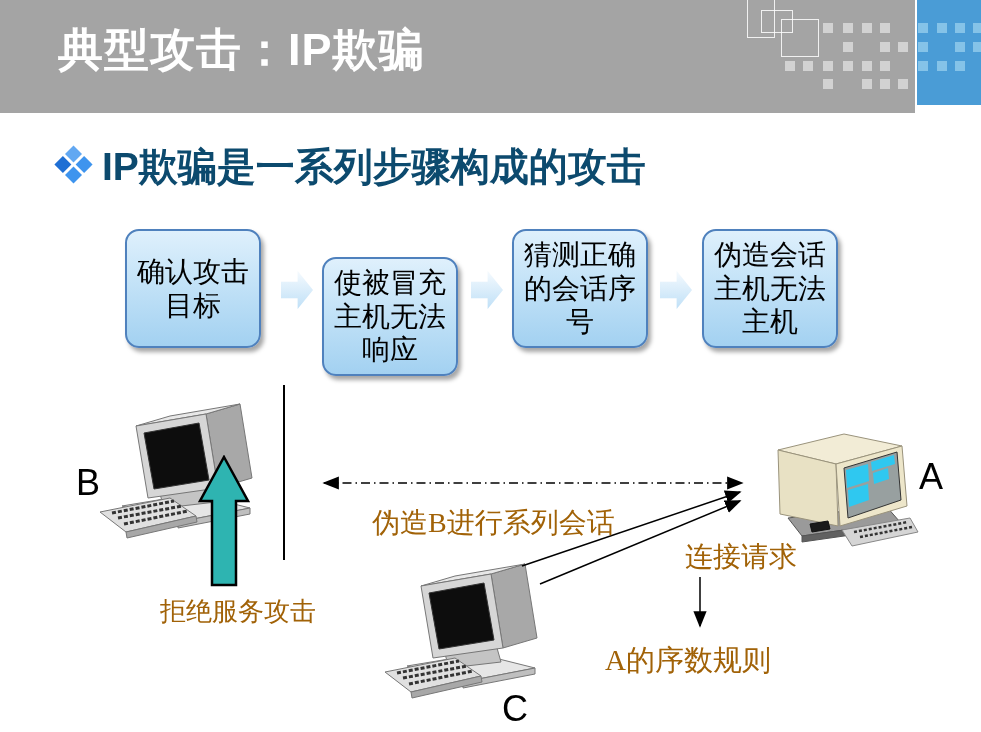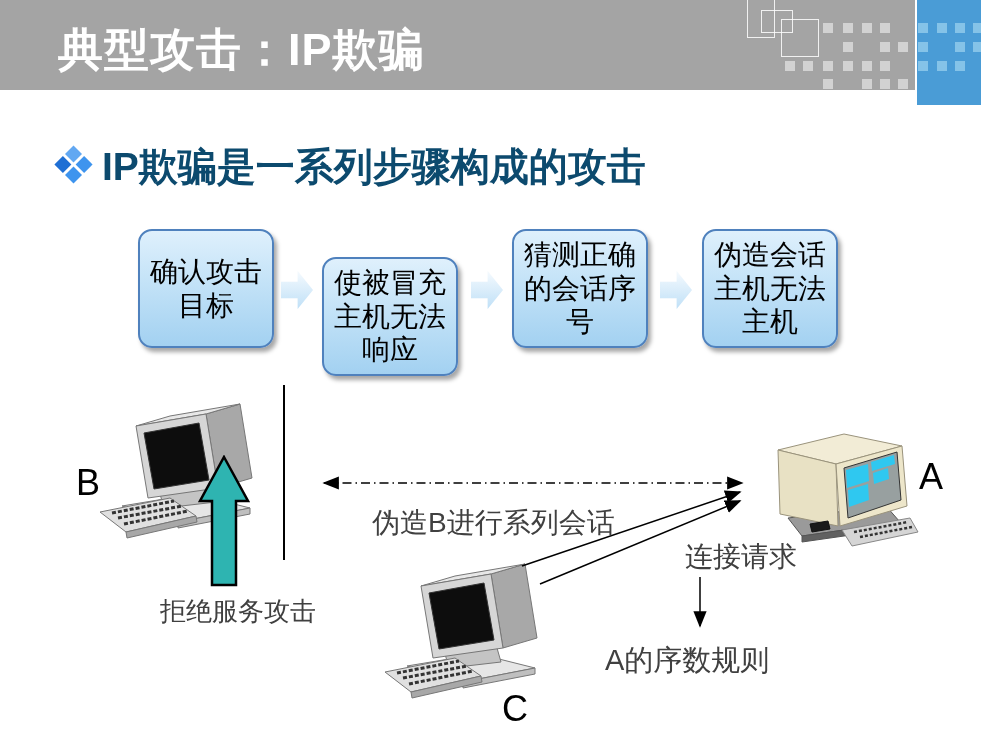--- a/index.html
+++ b/index.html
@@ -1,21 +1,21 @@
 <!DOCTYPE html>
 <html><head>
 <meta charset="utf-8">
 <style>
   html,body{margin:0;padding:0;}
   body{
     width:981px;height:732px;position:relative;overflow:hidden;
     background:#ffffff;font-family:"Liberation Sans",sans-serif;color:#000;
   }
   
-  .header{position:absolute;left:0;top:0;width:915px;height:90px;background:#A4A4A4;overflow:hidden;}
+  .header{position:absolute;left:0;top:0;width:915px;height:113px;background:#A4A4A4;overflow:hidden;}
   .header-title{position:absolute;left:58px;top:20px;font-size:45px;font-weight:700;color:#fff;letter-spacing:1px;}
   .outline-sq{position:absolute;border:1px solid rgba(255,255,255,0.85);background:transparent;}
   .osq1{left:747px;top:-6px;width:26px;height:42px;}
   .osq2{left:761px;top:10px;width:30px;height:21px;}
   .osq3{left:781px;top:19px;width:36px;height:36px;}
   .gray-squares{position:absolute;left:823px;top:23px;width:10px;height:10px;background:#D2D2D2;
     box-shadow:20px 0 #D2D2D2,39px 0 #D2D2D2,57px 0 #D2D2D2,
       20px 19px #D2D2D2,57px 19px #D2D2D2,75px 19px #D2D2D2,
       -38px 38px #D2D2D2,-20px 38px #D2D2D2,0 38px #D2D2D2,20px 38px #D2D2D2,39px 38px #D2D2D2,57px 38px #D2D2D2,
       0 56px #D2D2D2,39px 56px #D2D2D2,57px 56px #D2D2D2,75px 56px #D2D2D2;}
@@ -33,36 +33,36 @@
   .bullet-marker i:nth-child(3){background:#1F6FD4;}
   .bullet-marker i:nth-child(4){background:#3E94EE;}
   .bullet-text{position:absolute;left:102px;top:140px;font-size:39px;font-weight:700;color:#0c4a6e;}
   
   .flow-step{position:absolute;top:229px;width:136px;height:119px;box-sizing:border-box;
     border:2px solid #4F81BD;border-radius:14px;
     background:linear-gradient(180deg,#DFF0FC 0%,#C6E4F8 40%,#A3D1F1 100%);
     box-shadow:3px 4px 4px rgba(0,0,0,0.35);
     display:flex;align-items:center;justify-content:center;text-align:center;
     font-size:28px;line-height:1.2;white-space:pre-line;color:#000;}
-  .fs1{left:138px;} .fs2{left:322px;margin-top:28px;} .fs3{left:512px;} .fs4{left:702px;}
+  .fs1{left:125px;} .fs2{left:322px;margin-top:28px;} .fs3{left:512px;} .fs4{left:702px;}
   .flow-chevron{position:absolute;top:271px;width:32px;height:38px;
     background:linear-gradient(180deg,#F5FAFE 0%,#BFE0F7 100%);
     clip-path:polygon(0 28%,52% 28%,52% 0,100% 50%,52% 100%,52% 72%,0 72%);
     filter:drop-shadow(2px 2px 2px rgba(110,140,170,0.55));}
   .fc1{left:281px;} .fc2{left:471px;} .fc3{left:660px;}
   
   .computer{position:absolute;}
   .cpu-b{left:96px;top:396px;width:160px;height:150px;}
   .cpu-c{left:381px;top:556px;width:160px;height:150px;}
   .cpu-a{left:760px;top:420px;width:160px;height:130px;}
   .dos-arrow{position:absolute;left:198px;top:455px;width:52px;height:132px;}
   .overlay{position:absolute;left:0;top:0;pointer-events:none;}
   .node-label{position:absolute;font-size:36px;font-weight:500;color:#000;}
   .nl-b{left:76px;top:462px;} .nl-a{left:919px;top:456px;} .nl-c{left:502px;top:688px;}
-  .diag-label{position:absolute;font-family:Liberation Sans, sans-serif;color:#404040;text-align:center;}
+  .diag-label{position:absolute;font-family:Liberation Serif, serif;color:#a16207;text-align:center;}
   .dl-dos{left:160px;top:594px;font-size:26px;}
   .dl-forge{left:372px;top:504px;font-size:28px;}
   .dl-connect{left:641px;top:538px;font-size:28px;margin-left:44px;}
   .dl-seq{left:605px;top:641px;font-size:29px;}
 </style>
 </head>
 <body>
 
 <div class="header">
   <div class="header-title">典型攻击：IP欺骗</div>

